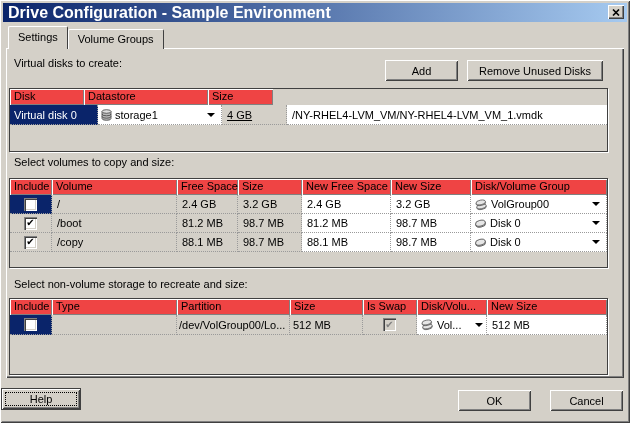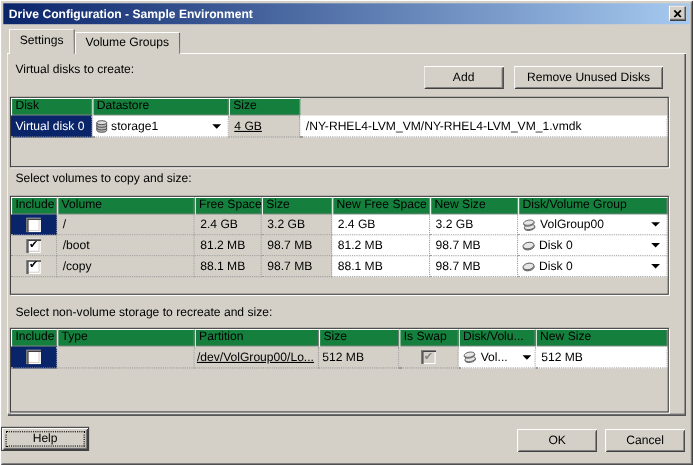--- a/index.html
+++ b/index.html
@@ -12,21 +12,21 @@
                inset 2px 2px 0 #d4d0c8, inset -2px -2px 0 #808080;
     overflow:hidden;
   }
 
   
   .titlebar{
     position:absolute;left:3px;top:3px;right:3px;height:19px;
     background:linear-gradient(to right,#0a246a,#a6caf0);
     display:flex;align-items:center;padding-left:5px;
   }
-  .titlebar .title{color:#fff;font-weight:bold;font-size:11px;white-space:nowrap;}
+  .titlebar .title{color:#fff;font-weight:bold;font-size:16px;white-space:nowrap;}
   .close-btn{
     position:absolute;right:3px;top:2px;width:16px;height:14px;background:#d4d0c8;
     box-shadow:inset 1px 1px 0 #ffffff, inset -1px -1px 0 #404040, inset -2px -2px 0 #808080;
     display:flex;align-items:center;justify-content:center;cursor:default;
   }
 
   
   .tabs{position:absolute;left:8px;top:26px;height:23px;display:flex;align-items:flex-end;z-index:3;}
   .tab{
     background:#d4d0c8;padding:3px 9px 3px 9px;position:relative;
@@ -57,21 +57,21 @@
     outline:1px dotted #000;outline-offset:-4px;
   }
 
   
   .tbl{
     position:absolute;background:#d4d0c8;border:1px solid #404040;
     box-shadow:1px 1px 0 #ffffff;overflow:hidden;
   }
   .thead{display:flex;height:16px;}
   .th{
-    background:#15803d;height:16px;padding:1px 0 0 4px;white-space:nowrap;overflow:hidden;
+    background:#ef4444;height:16px;padding:1px 0 0 4px;white-space:nowrap;overflow:hidden;
     box-shadow:inset 1px 1px 0 #ffffff, inset -1px -1px 0 #808080;
     flex:0 0 auto;
   }
   .trow{display:flex;}
   .td{
     flex:0 0 auto;height:100%;display:flex;align-items:center;
     border-right:1px dotted #9a9a9a;border-bottom:1px dotted #9a9a9a;
     white-space:nowrap;overflow:hidden;
   }
   .td.gray{background:#d4d0c8;}
@@ -131,21 +131,21 @@
       <span>Remove Unused Disks</span>
     </button>
 
     <div class="tbl" style="left:3px;top:40px;width:599px;height:64px;">
       <div class="thead">
         <div class="th" style="width:74px;">Disk</div>
         <div class="th" style="width:124px;">Datastore</div>
         <div class="th" style="width:65px;">Size</div>
       </div>
       <div class="trow" style="height:20px;">
-        <div class="td sel" style="width:74px;padding-left:4px;">Virtual disk 0</div>
+        <div class="td sel" style="width:88px;padding-left:4px;">Virtual disk 0</div>
         <div class="td white" style="width:124px;">
           <span class="icon">
             <svg width="11" height="12" viewBox="0 0 11 12">
               <path d="M1,2.5 v7 a4.5,1.8 0 0 0 9,0 v-7" fill="#b8b8b8" stroke="#404040" stroke-width="0.8"></path>
               <ellipse cx="5.5" cy="2.5" rx="4.5" ry="1.8" fill="#e0e0e0" stroke="#404040" stroke-width="0.8"></ellipse>
               <path d="M1,5 a4.5,1.8 0 0 0 9,0 M1,7.4 a4.5,1.8 0 0 0 9,0" fill="none" stroke="#404040" stroke-width="0.8"></path>
             </svg>
           </span>
           <span class="combo-label">storage1</span>
           <span class="arrow"></span>
@@ -251,21 +251,21 @@
         <div class="th" style="width:54px;">Is Swap</div>
         <div class="th" style="width:70px;">Disk/Volu...</div>
         <div class="th" style="width:120px;">New Size</div>
       </div>
 
       <div class="trow" style="height:20px;">
         <div class="td sel ctr" style="width:42px;">
           <span class="cb">✔</span>
         </div>
         <div class="td gray pl" style="width:125px;"></div>
-        <div class="td gray" style="width:113px;padding-left:2px;text-decoration:underline;">/dev/VolGroup00/Lo...</div>
+        <div class="td gray" style="width:113px;padding-left:2px;">/dev/VolGroup00/Lo...</div>
         <div class="td gray" style="width:73px;padding-left:3px;">512 MB</div>
         <div class="td gray ctr" style="width:54px;">
           <span class="cb disabled">✔</span>
         </div>
         <div class="td white" style="width:70px;">
           <span class="icon">
             <svg width="14" height="13" viewBox="0 0 14 13">
               <g transform="rotate(-10 7 6)">
                 <ellipse cx="7" cy="9.2" rx="4.8" ry="2.3" fill="#c4c4c4" stroke="#505050" stroke-width="0.7"></ellipse>
                 <ellipse cx="7" cy="8.4" rx="4.8" ry="2.3" fill="#e6e6e6" stroke="#505050" stroke-width="0.7"></ellipse>
@@ -279,20 +279,20 @@
         </div>
         <div class="td white pl" style="width:120px;">512 MB</div>
       </div>
     </div>
 
   </div>
 
   <button class="btn focus" style="left:2px;top:389px;width:78px;height:20px;">
     <span>Help</span>
   </button>
-  <button class="btn" style="left:458px;top:390px;width:73px;height:21px;margin-left:12px;">
+  <button class="btn" style="left:458px;top:390px;width:73px;height:21px;">
     <span>OK</span>
   </button>
   <button class="btn" style="left:550px;top:390px;width:73px;height:21px;">
     <span>Cancel</span>
   </button>
 
 </div>
 
 </body></html>

